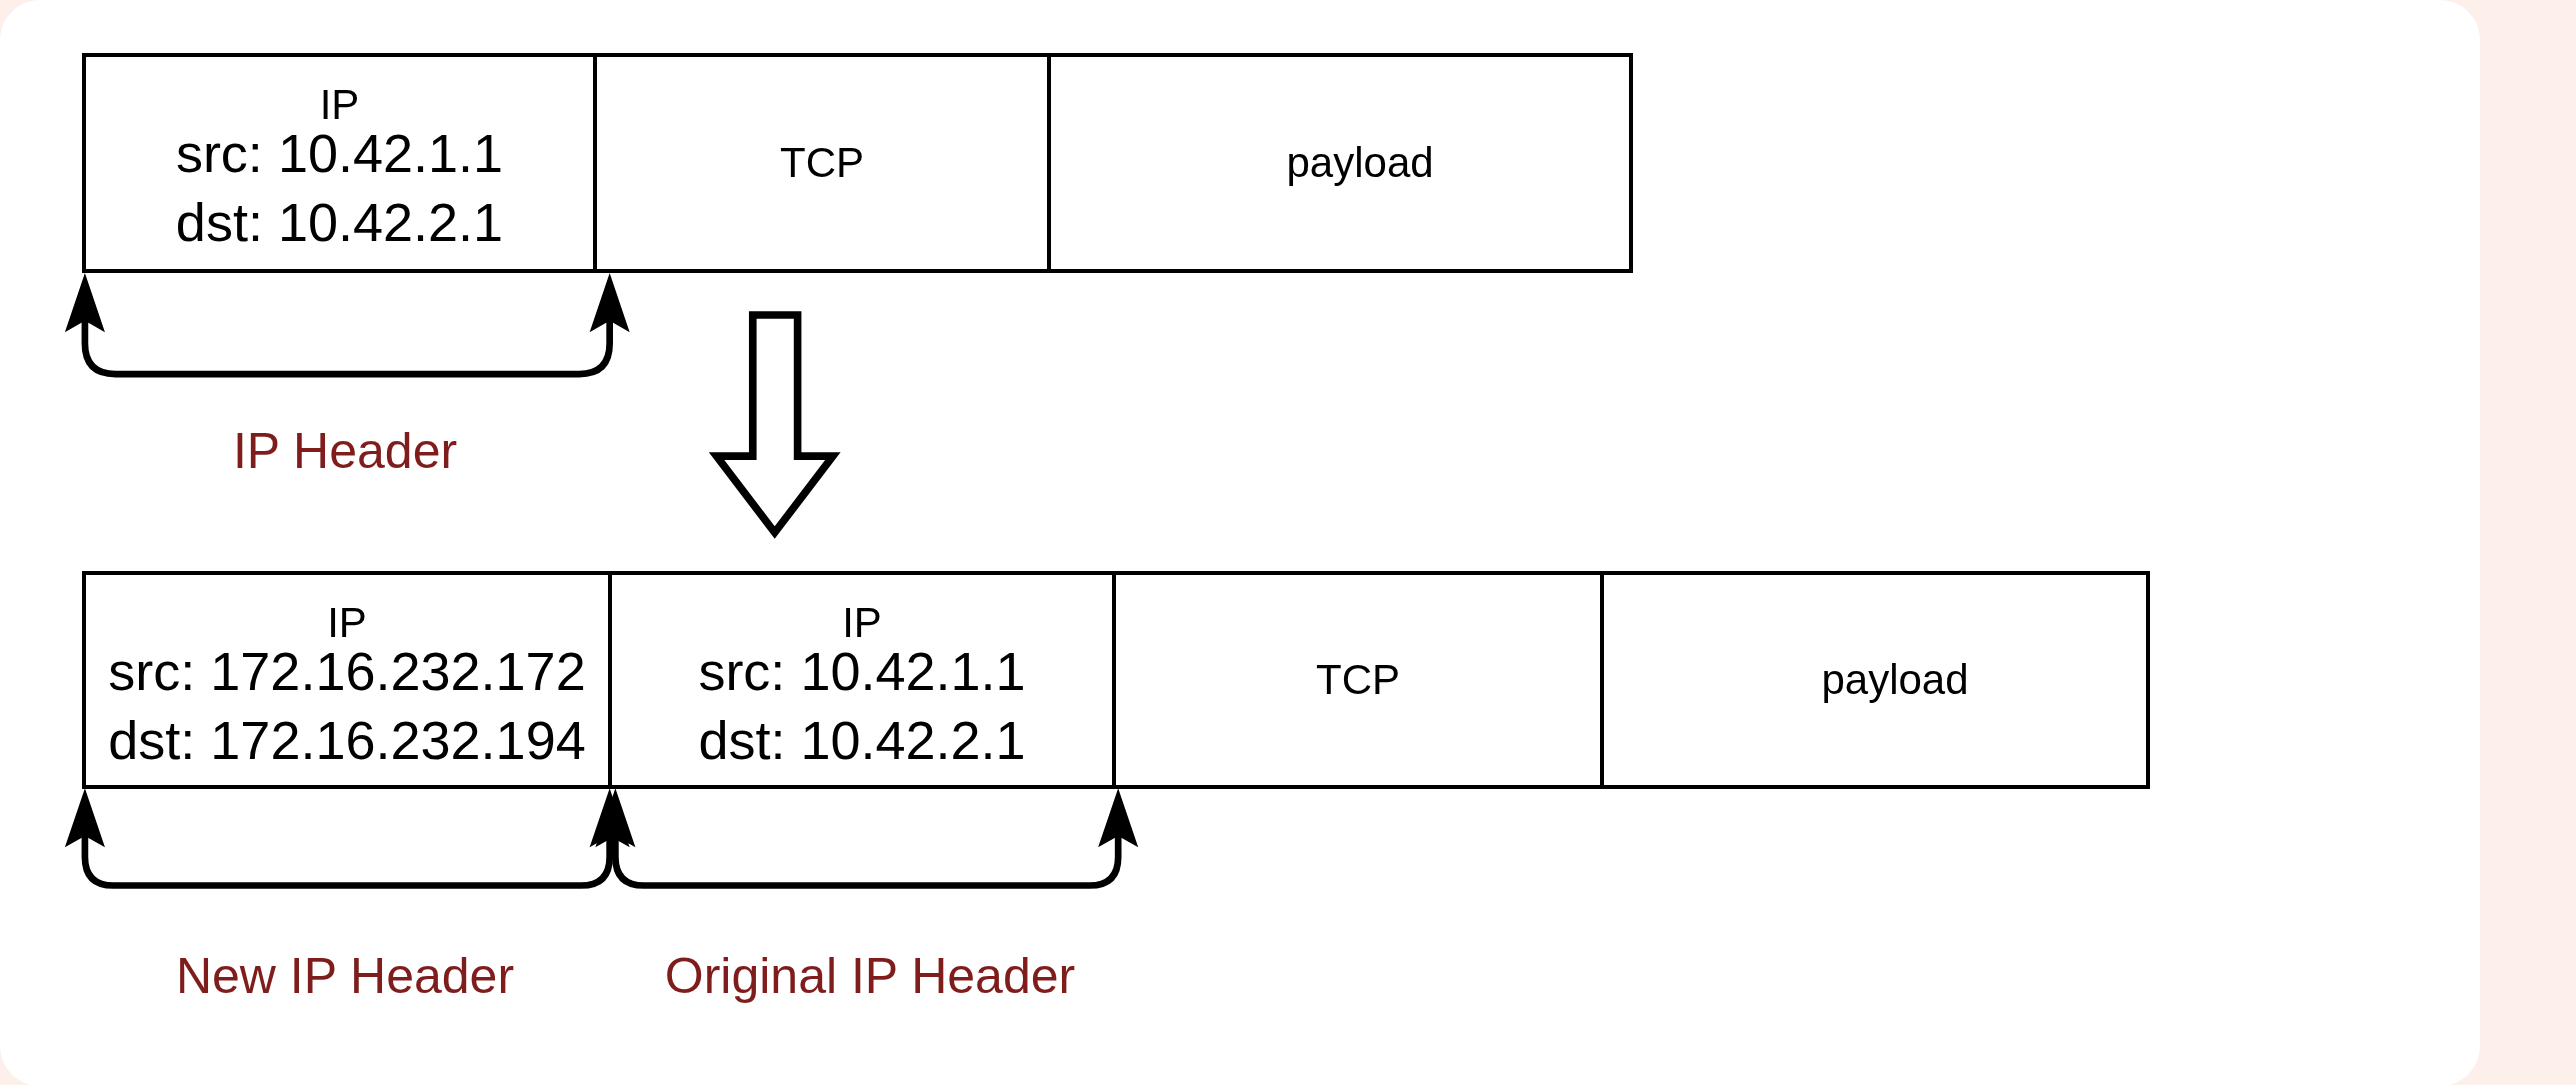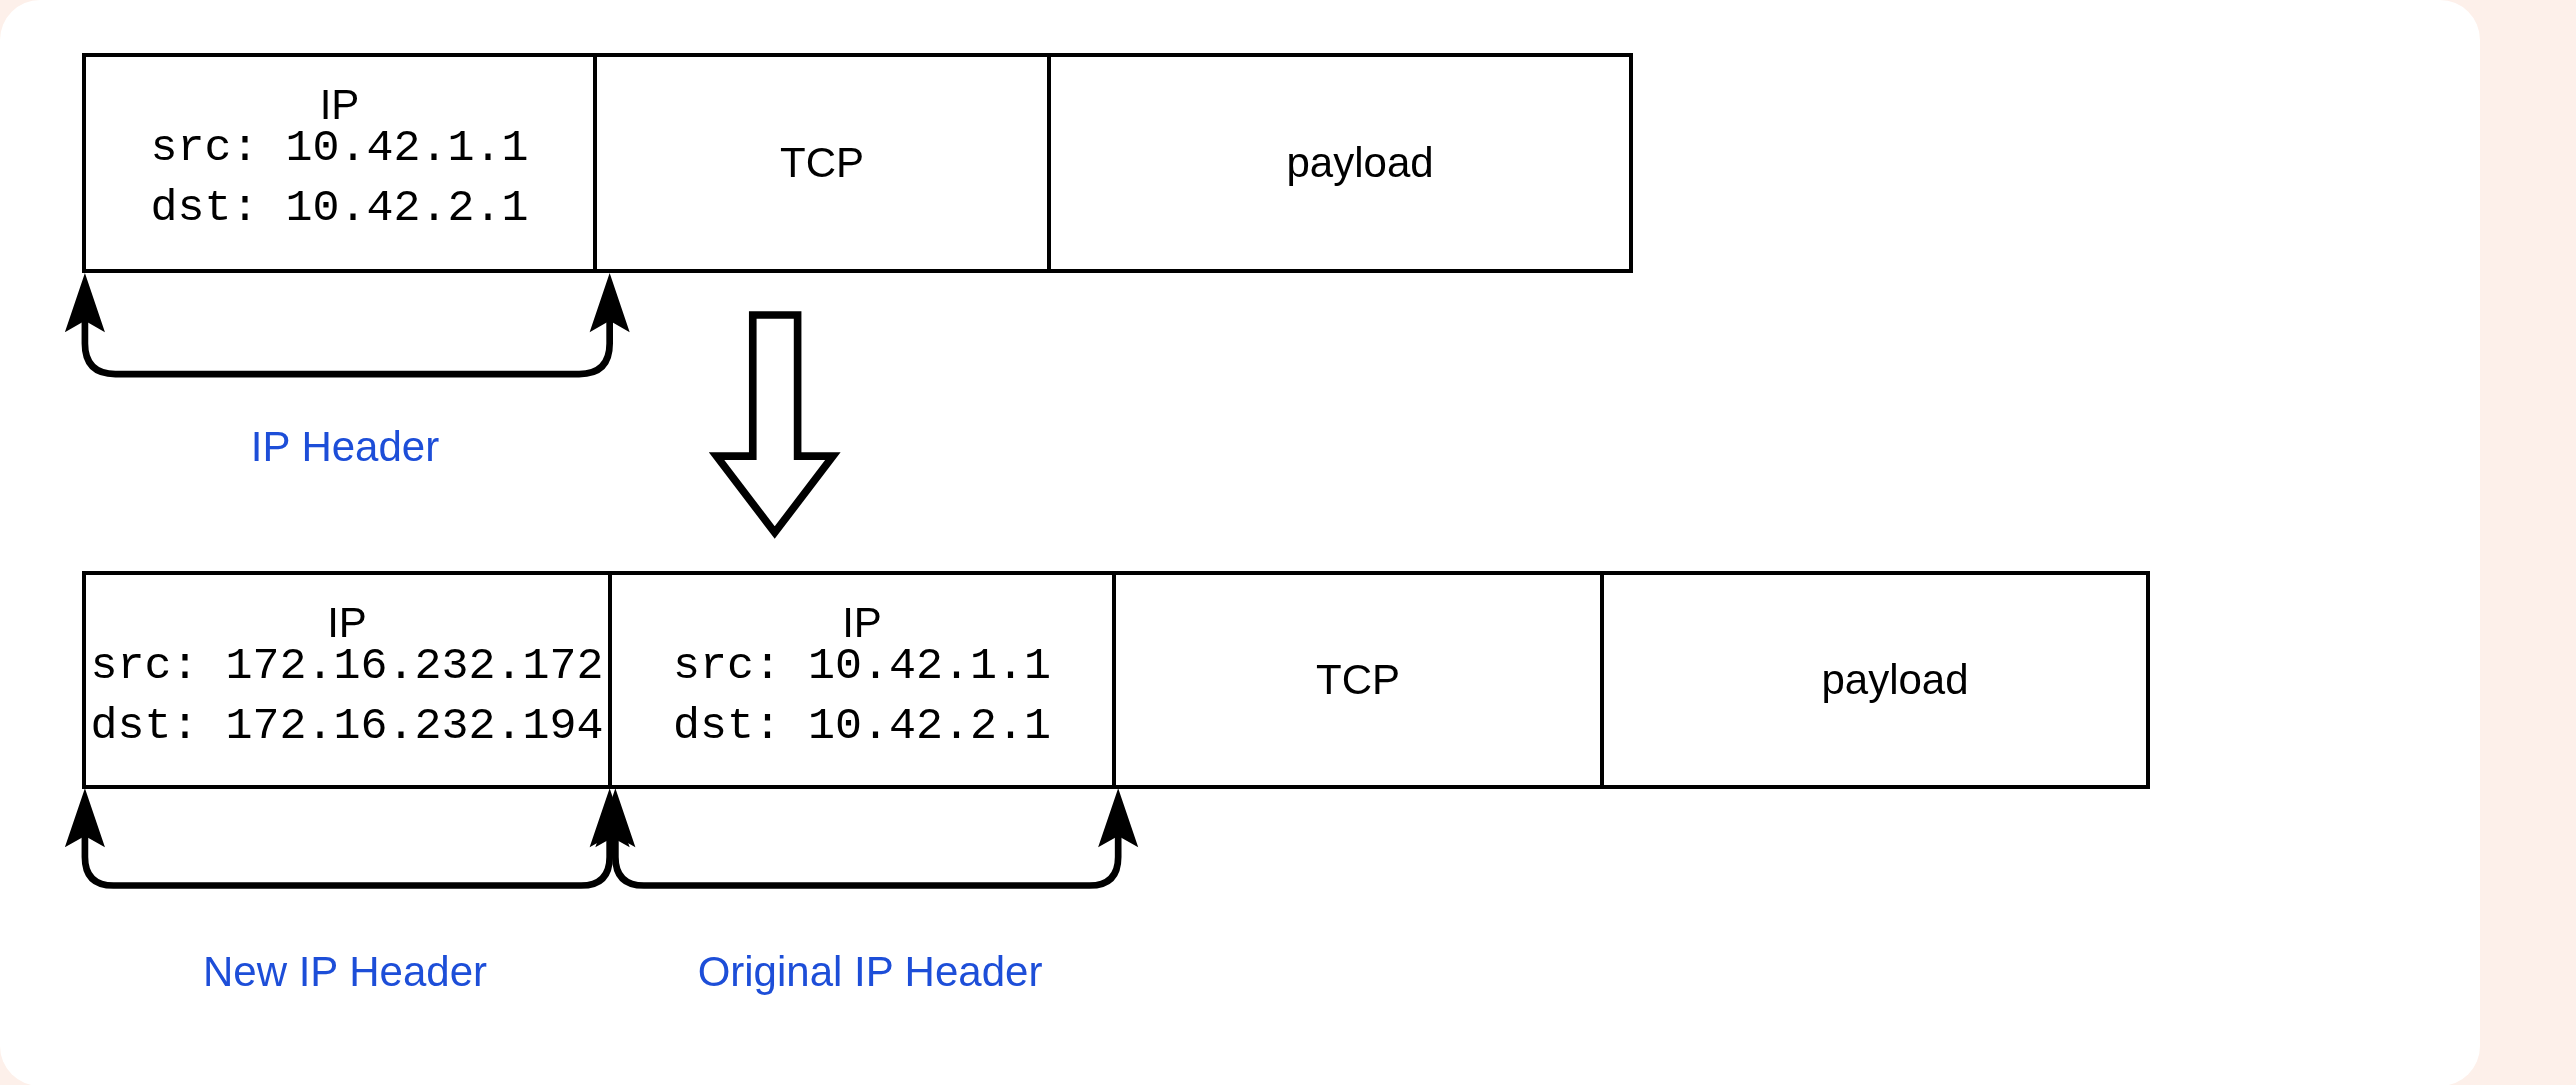--- a/index.html
+++ b/index.html
@@ -46,24 +46,23 @@
   }
   .cell:last-child { border-right: none; padding-left: 40px; }
 
   .cell-title {
     font-size: 42px;
     line-height: 1;
     white-space: nowrap;
   }
 
   .cell-line {
-    font-size: 45px;
+    font-size: 54px;
     line-height: 1;
     white-space: nowrap;
-    font-family: Liberation Mono, monospace;
   }
 
   
   .cell.header-cell { justify-content: flex-start; padding-top: 27px; }
   .cell.header-cell .cell-line:nth-of-type(1) { margin-top: 42px; }
   .cell.header-cell .cell-line + .cell-line { margin-top: 15.3px; }
 
   
   .cell.plain-cell { justify-content: center; }
 
@@ -76,23 +75,23 @@
   
   #packet-row-bottom { left: 82px; top: 571px; width: 2068px; height: 218px; }
   #packet-row-bottom .c1 { width: 526px; }
   #packet-row-bottom .c2 { width: 504px; }
   #packet-row-bottom .c3 { width: 488px; }
   #packet-row-bottom .c4 { width: 542px; }
 
   
   .brace-label {
     position: absolute;
-    font-size: 42px;
+    font-size: 50px;
     line-height: 1;
-    color: #1d4ed8;
+    color: #7f1d1d;
     white-space: nowrap;
     text-align: center;
     transform: translateX(-50%);
   }
 
   #label-ip-header        { left: 345px; top: 426px; }
   #label-new-ip-header    { left: 345px; top: 951px; }
   #label-original-ip-header { left: 870px; top: 951px; }
 </style>
 </head>

